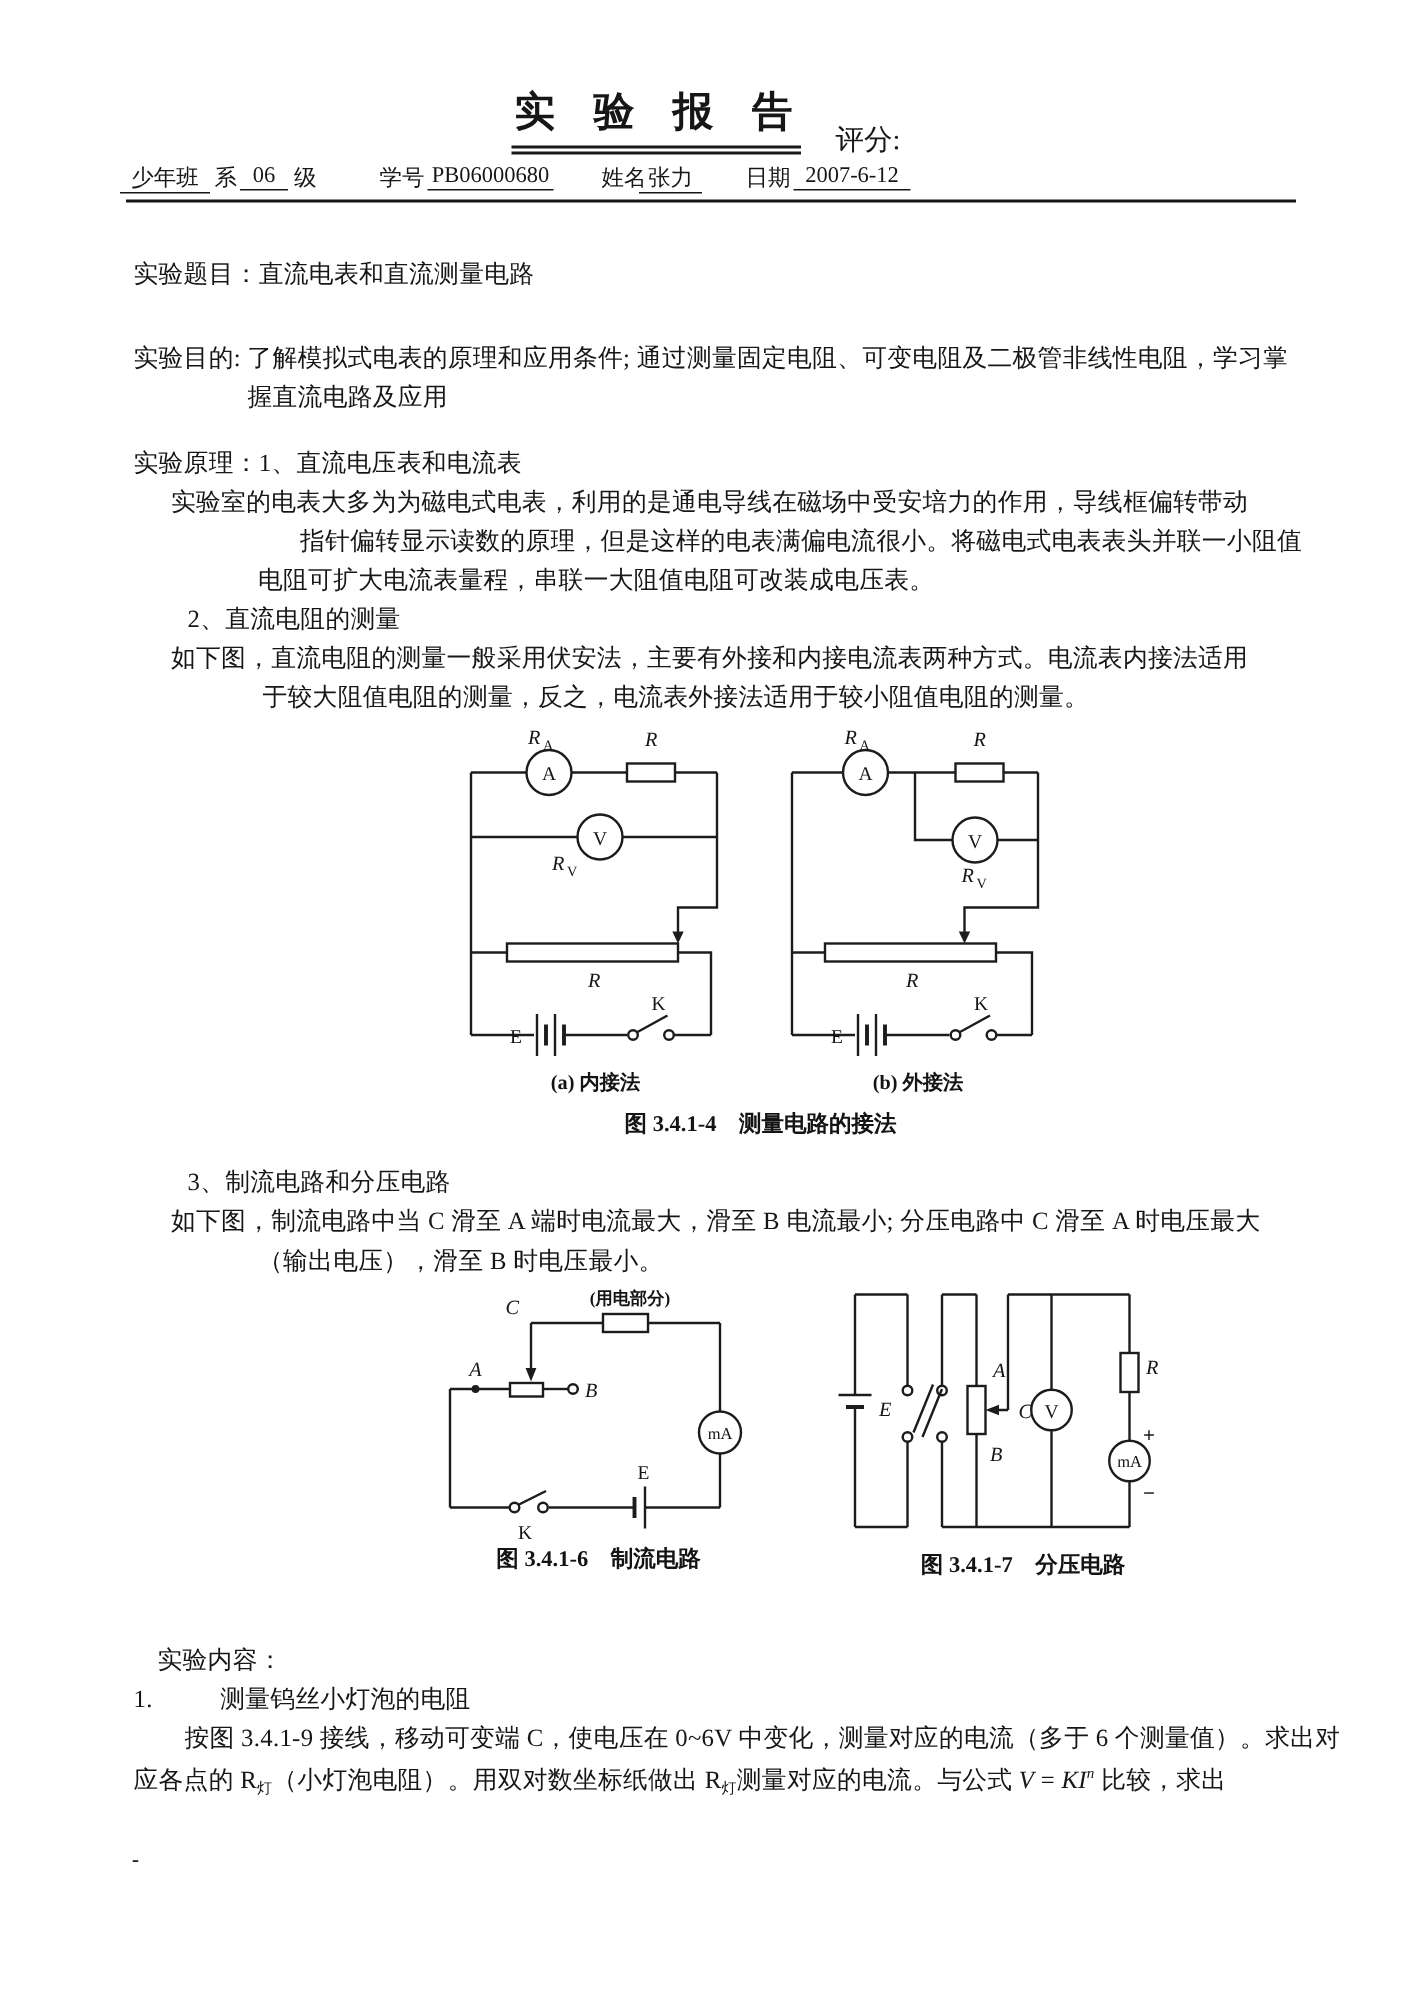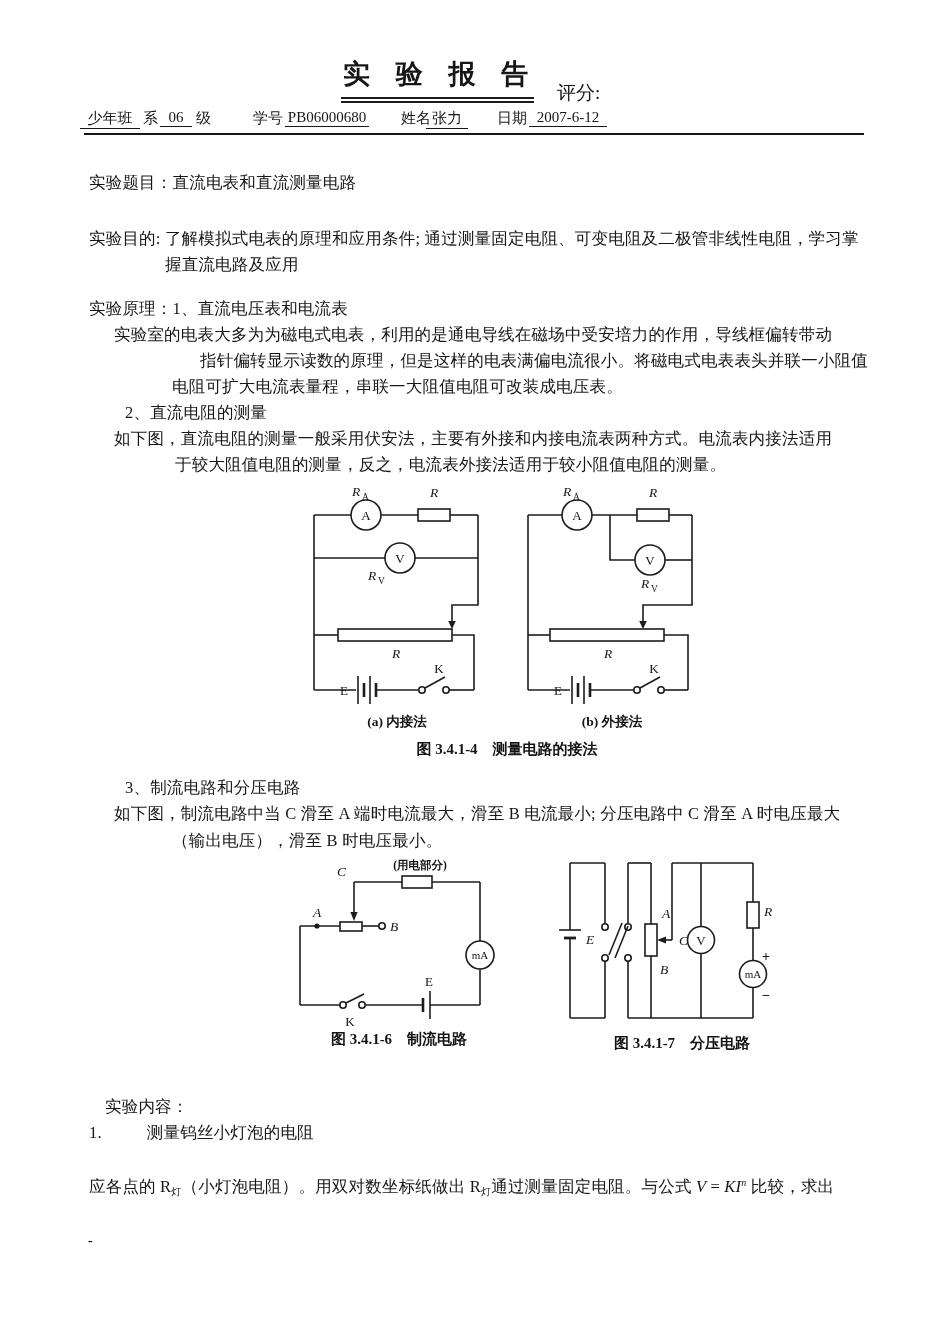--- a/index.html
+++ b/index.html
@@ -62,21 +62,22 @@
   <div class="line" style="left:168px;top:350px;margin-left:32px;">指针偏转显示读数的原理，但是这样的电表满偏电流很小。将磁电式电表表头并联一小阻值</div>
   <div class="line" style="left:172px;top:376px;">电阻可扩大电流表量程，串联一大阻值电阻可改装成电压表。</div>
   <div class="line" style="left:125px;top:402px;">2、直流电阻的测量</div>
   <div class="line" style="left:114px;top:428px;">如下图，直流电阻的测量一般采用伏安法，主要有外接和内接电流表两种方式。电流表内接法适用</div>
   <div class="line" style="left:175px;top:454px;">于较大阻值电阻的测量，反之，电流表外接法适用于较小阻值电阻的测量。</div>
   <div class="line" style="left:125px;top:777px;">3、制流电路和分压电路</div>
   <div class="line" style="left:114px;top:803px;">如下图，制流电路中当 C 滑至 A 端时电流最大，滑至 B 电流最小; 分压电路中 C 滑至 A 时电压最大</div>
   <div class="line" style="left:172px;top:830px;">（输出电压），滑至 B 时电压最小。</div>
   <div class="line" style="left:105px;top:1096px;">实验内容：</div>
   <div class="line" style="left:89px;top:1122px;"><span>1.</span><span style="margin-left:45px;">测量钨丝小灯泡的电阻</span></div>
-  <div class="line" style="left:89px;top:1176px;"><span>应各点的 R</span><span class="cjksub">灯</span><span>（小灯泡电阻）。用双对数坐标纸做出 R</span><span class="cjksub">灯</span><span>通过测量固定电阻。与公式 </span><span class="it">V</span><span> = </span><span class="it">KI</span><span class="sup">n</span><span> 比较，求出</span></div>
+  <div class="line" style="left:123px;top:1148px;">按图 3.4.1-9 接线，移动可变端 C，使电压在 0~6V 中变化，测量对应的电流（多于 6 个测量值）。求出对</div>
+  <div class="line" style="left:89px;top:1176px;"><span>应各点的 R</span><span class="cjksub">灯</span><span>（小灯泡电阻）。用双对数坐标纸做出 R</span><span class="cjksub">灯</span><span>测量对应的电流。与公式 </span><span class="it">V</span><span> = </span><span class="it">KI</span><span class="sup">n</span><span> 比较，求出</span></div>
   <div class="dash">-</div>
 
   <div class="fig" style="left:300px;top:480px;">
     <svg width="410" height="285" viewBox="0 0 410 285">
 
       <g>
         <line class="wire" x1="14" y1="35" x2="51" y2="35"></line>
         <circle class="comp" cx="66" cy="35" r="15"></circle>
         <text class="meter" x="66" y="40" text-anchor="middle">A</text>
         <text class="lbl" x="52" y="16">R</text>

